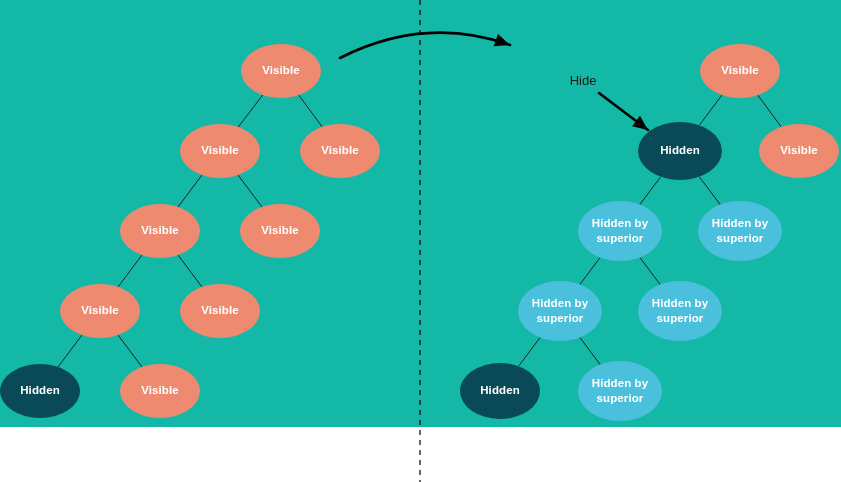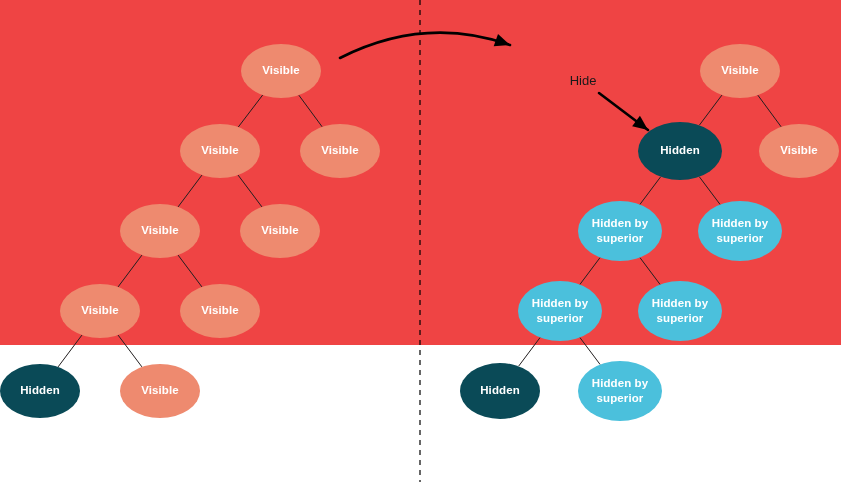--- a/index.html
+++ b/index.html
@@ -9,22 +9,22 @@
   }
   body {
     width: 841px;
     height: 482px;
     font-family: "Liberation Sans", sans-serif;
     overflow: hidden;
   }
   #diagram-root {
     position: relative;
     width: 841px;
-    height: 345px;
-    background: #ef4444;
+    height: 427px;
+    background: #14b8a6;
   }
   svg#tree-svg {
     display: block;
     width: 841px;
     height: 482px;
   }
   .node-label {
     font-family: "Liberation Sans", sans-serif;
     font-weight: bold;
     font-size: 11.5px;

